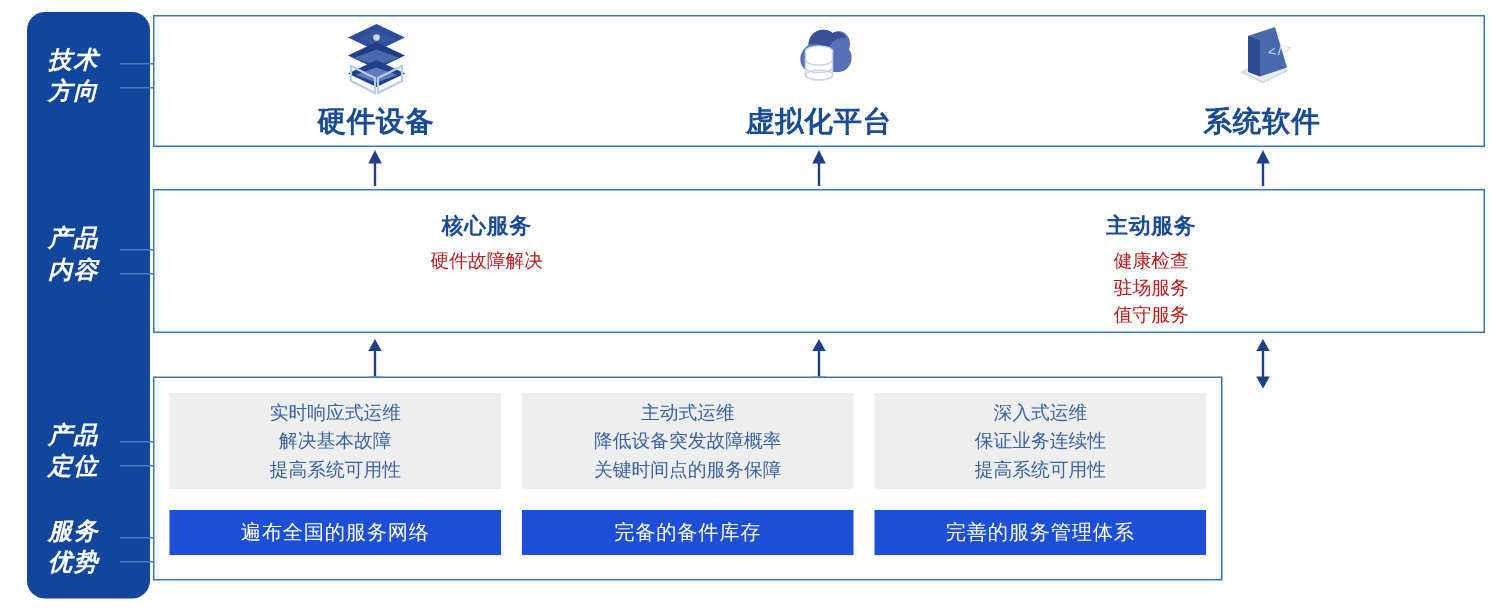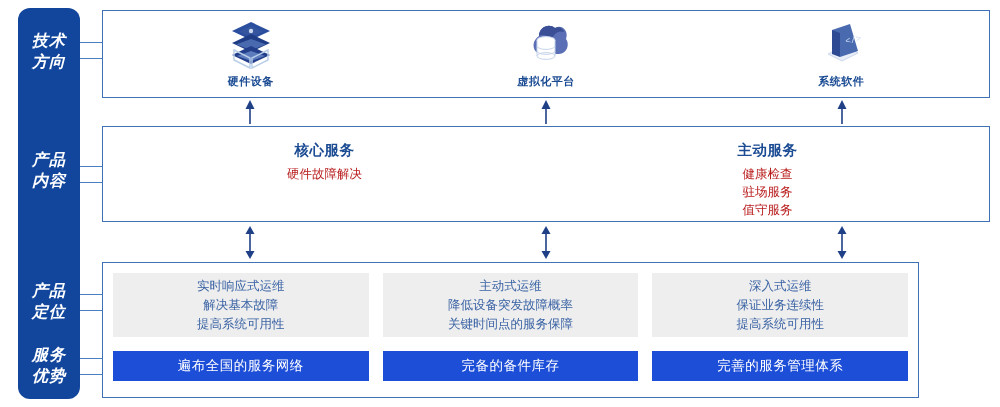--- a/index.html
+++ b/index.html
@@ -16,21 +16,21 @@
     position: relative;
     width: 1000px;
     height: 407px;
   }
 
   
   .rail {
     position: absolute;
     left: 18px;
     top: 8px;
-    width: 62px;
+    width: 82px;
     height: 391px;
     background: #11469c;
     border-radius: 12px;
     color: #ffffff;
   }
   .rail-label {
     position: absolute;
     left: 0;
     width: 62px;
     text-align: center;
@@ -74,21 +74,21 @@
     align-items: center;
     justify-content: center;
     gap: 2px;
   }
   .tech-icon {
     width: 62px;
     height: 52px;
     display: block;
   }
   .tech-name {
-    font-size: 11px;
+    font-size: 19px;
     font-weight: bold;
     color: #1b4b93;
     letter-spacing: 0.5px;
   }
 
   
   .content-cols {
     position: absolute;
     inset: 0;
     display: flex;
@@ -285,21 +285,21 @@
     <line x1="7" y1="5" x2="7" y2="28" stroke="#1f3f87" stroke-width="1.6"></line>
     <polygon points="7,0 11.5,8 2.5,8" fill="#1f3f87"></polygon>
     <polygon points="7,33 11.5,25 2.5,25" fill="#1f3f87"></polygon>
   </svg>
   <svg class="arrow" style="left:835px; top:226px; width:14px; height:33px;" viewBox="0 0 14 33">
     <line x1="7" y1="5" x2="7" y2="28" stroke="#1f3f87" stroke-width="1.6"></line>
     <polygon points="7,0 11.5,8 2.5,8" fill="#1f3f87"></polygon>
     <polygon points="7,33 11.5,25 2.5,25" fill="#1f3f87"></polygon>
   </svg>
 
-  <div class="section-box" style="left:102px; top:262px; width:817px; height:136px;">
+  <div class="section-box" style="left:102px; top:251px; width:713px; height:136px;">
 
     <div class="pos-row" style="top:10px;">
       <div class="pos-card">
         <div class="pos-line">实时响应式运维</div>
         <div class="pos-line">解决基本故障</div>
         <div class="pos-line">提高系统可用性</div>
       </div>
       <div class="pos-card">
         <div class="pos-line">主动式运维</div>
         <div class="pos-line">降低设备突发故障概率</div>

